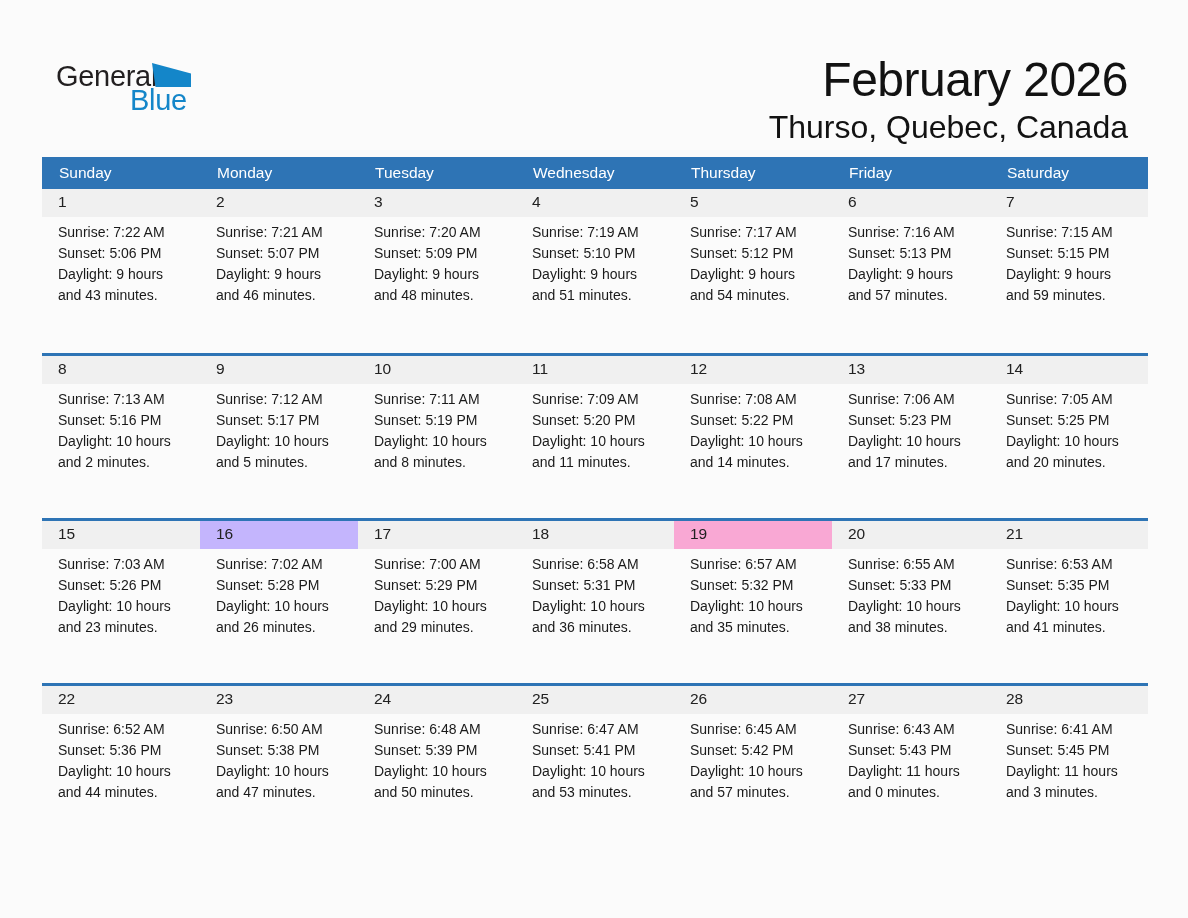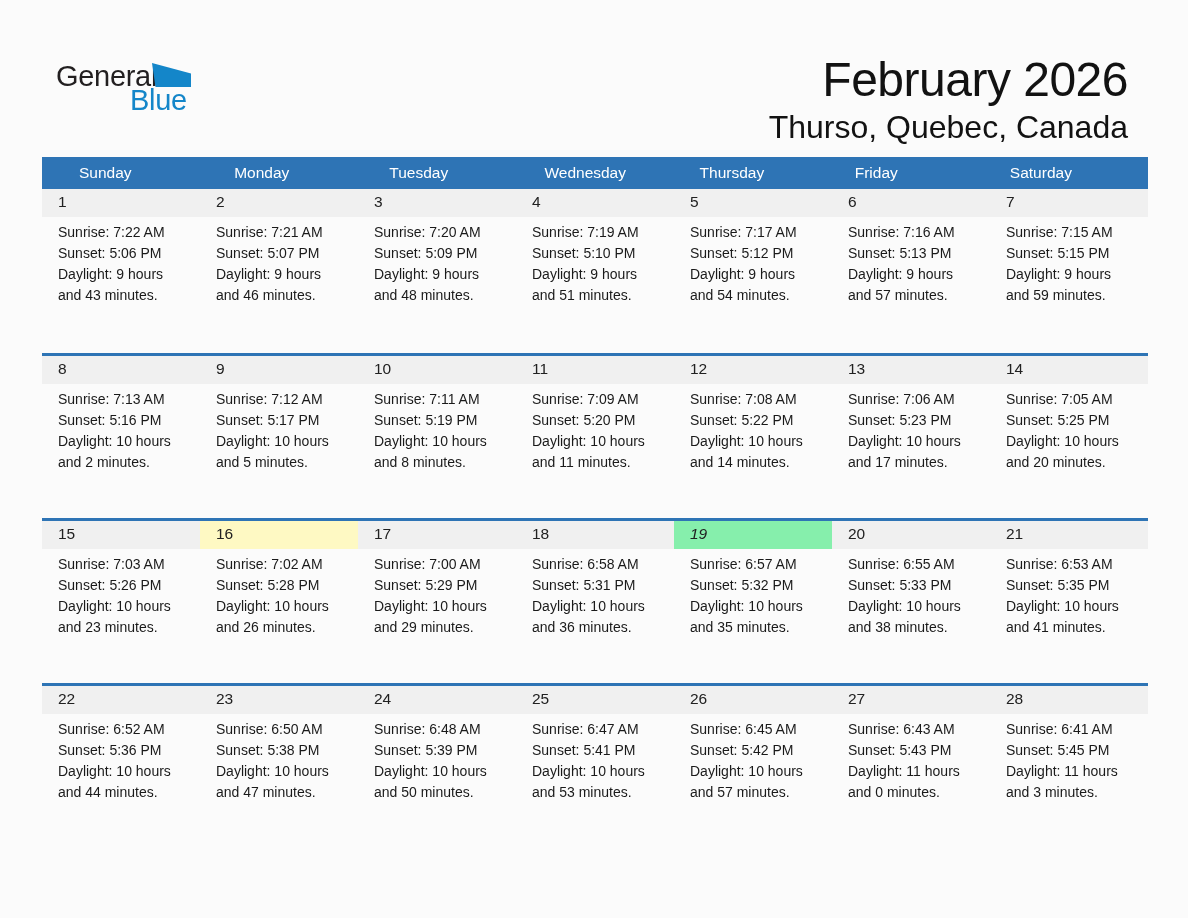--- a/index.html
+++ b/index.html
@@ -20,21 +20,21 @@
                    clip-path:polygon(0 0, 100% 44%, 100% 100%, 9% 100%); }
   .logo-blue { position:absolute; left:74px; top:24px; font-size:29px; letter-spacing:-0.3px; }
 
   
   .title-block { position:absolute; right:60px; top:56px; text-align:right; }
   .cal-title { font-size:48px; font-weight:400; color:#121212; letter-spacing:-0.5px; line-height:48px; }
   .cal-subtitle { font-size:32px; font-weight:400; color:#121212; line-height:34px; margin-top:6px;text-align:right; }
 
   
   .calendar { position:absolute; left:42px; top:157px; width:1106px; }
-  .dow-row { display:flex; height:32px;padding-left:20px; }
+  .dow-row { display:flex; height:32px; }
   .dow-cell { flex:1 1 0; color:#ffffff; font-size:15.5px; line-height:32px; padding-left:17px;
               overflow:hidden; white-space:nowrap; }
   .week-row { display:flex; height:165px; border-top:3px solid; }
   .week-row:first-child { border-top:0; height:164px; }
   .cell { flex:1 1 0; overflow:hidden; }
   .daynum { height:28px; background:#f0f0f0; font-size:15.5px; color:#212121;
             padding:4px 0 0 16px; }
   .cell-body { padding:5px 8px 0 16px; font-size:14px; line-height:21px; color:#1a1a1a; }
   .line { white-space:nowrap; }
 </style>
@@ -212,21 +212,21 @@
     <div class="daynum" style="background: rgb(240, 240, 240);">15</div>
     <div class="cell-body">
       <div class="line"><span>Sunrise:</span> <span>7:03 AM</span></div>
       <div class="line"><span>Sunset:</span> <span>5:26 PM</span></div>
       <div class="line"><span>Daylight:</span> <span>10 hours</span></div>
       <div class="line">and 23 minutes.</div>
     </div>
   </div>
 
   <div class="cell">
-    <div class="daynum" style="background: #fef9c3;">16</div>
+    <div class="daynum" style="background: #c4b5fd;">16</div>
     <div class="cell-body">
       <div class="line"><span>Sunrise:</span> <span>7:02 AM</span></div>
       <div class="line"><span>Sunset:</span> <span>5:28 PM</span></div>
       <div class="line"><span>Daylight:</span> <span>10 hours</span></div>
       <div class="line">and 26 minutes.</div>
     </div>
   </div>
 
   <div class="cell">
     <div class="daynum" style="background: rgb(240, 240, 240);">17</div>
@@ -242,21 +242,21 @@
     <div class="daynum" style="background: rgb(240, 240, 240);">18</div>
     <div class="cell-body">
       <div class="line"><span>Sunrise:</span> <span>6:58 AM</span></div>
       <div class="line"><span>Sunset:</span> <span>5:31 PM</span></div>
       <div class="line"><span>Daylight:</span> <span>10 hours</span></div>
       <div class="line">and 36 minutes.</div>
     </div>
   </div>
 
   <div class="cell">
-    <div class="daynum" style="background: #86efac; font-style: italic;">19</div>
+    <div class="daynum" style="background: #f9a8d4;">19</div>
     <div class="cell-body">
       <div class="line"><span>Sunrise:</span> <span>6:57 AM</span></div>
       <div class="line"><span>Sunset:</span> <span>5:32 PM</span></div>
       <div class="line"><span>Daylight:</span> <span>10 hours</span></div>
       <div class="line">and 35 minutes.</div>
     </div>
   </div>
 
   <div class="cell">
     <div class="daynum" style="background: rgb(240, 240, 240);">20</div>

